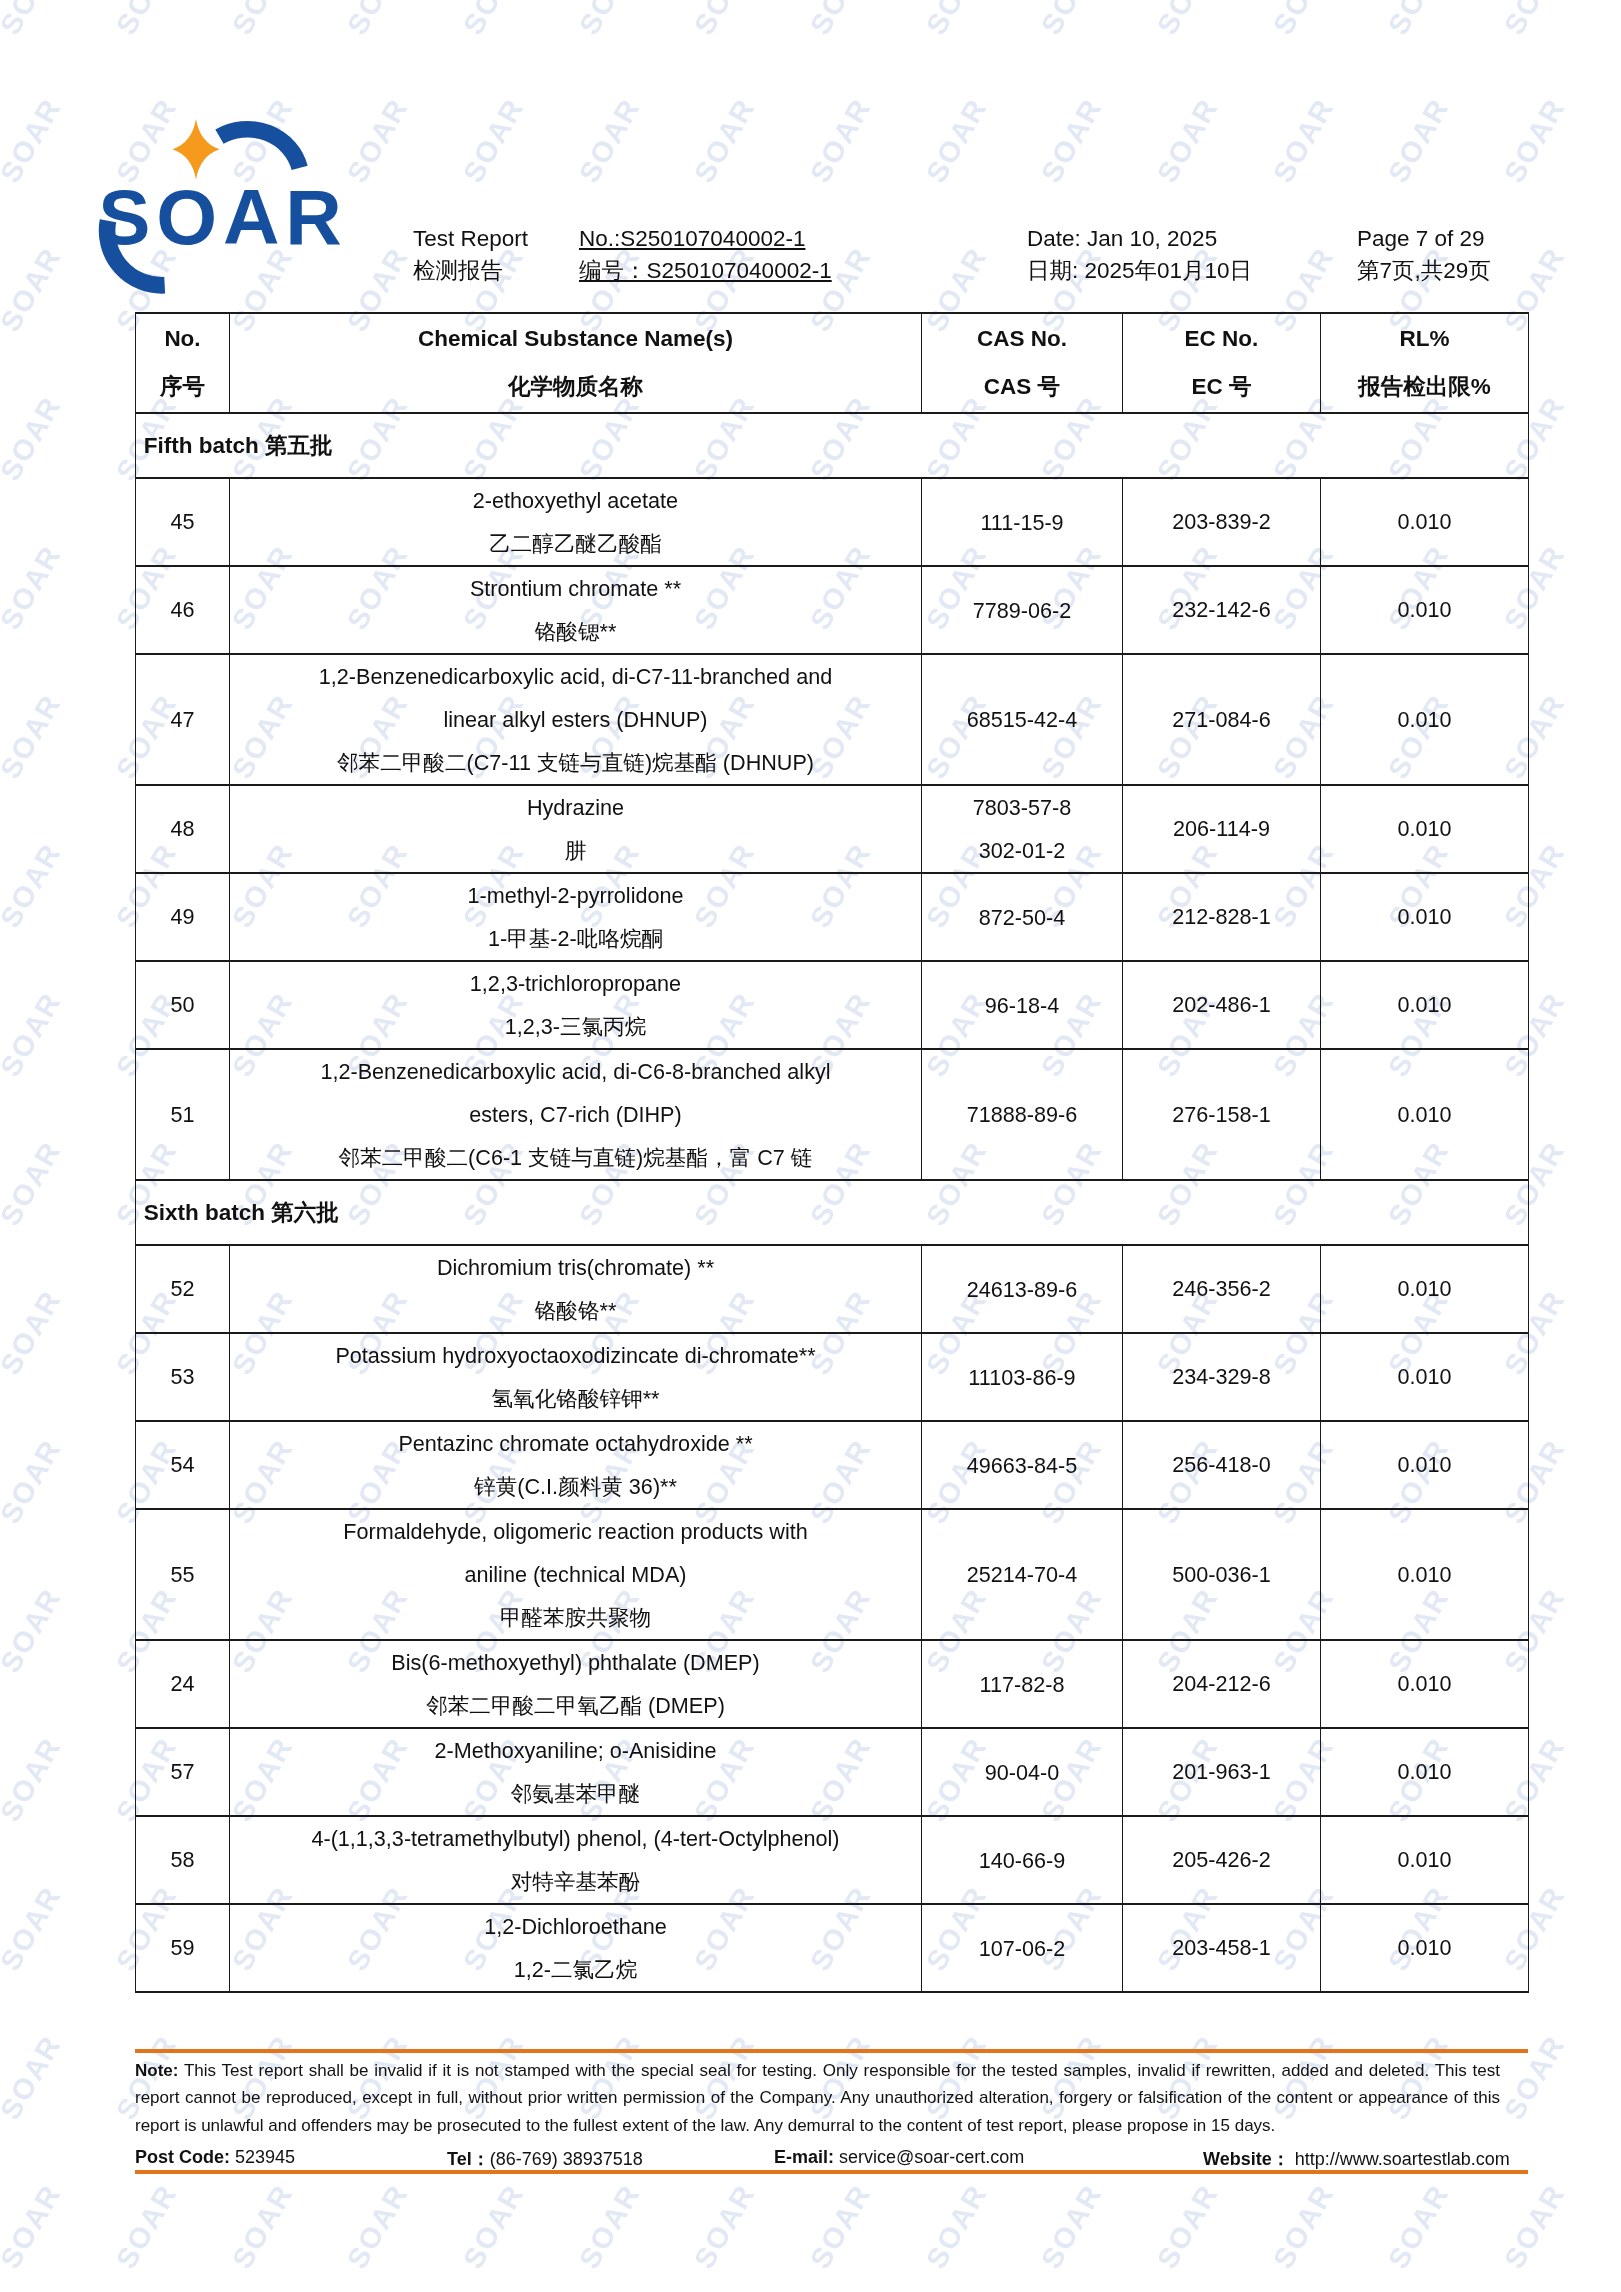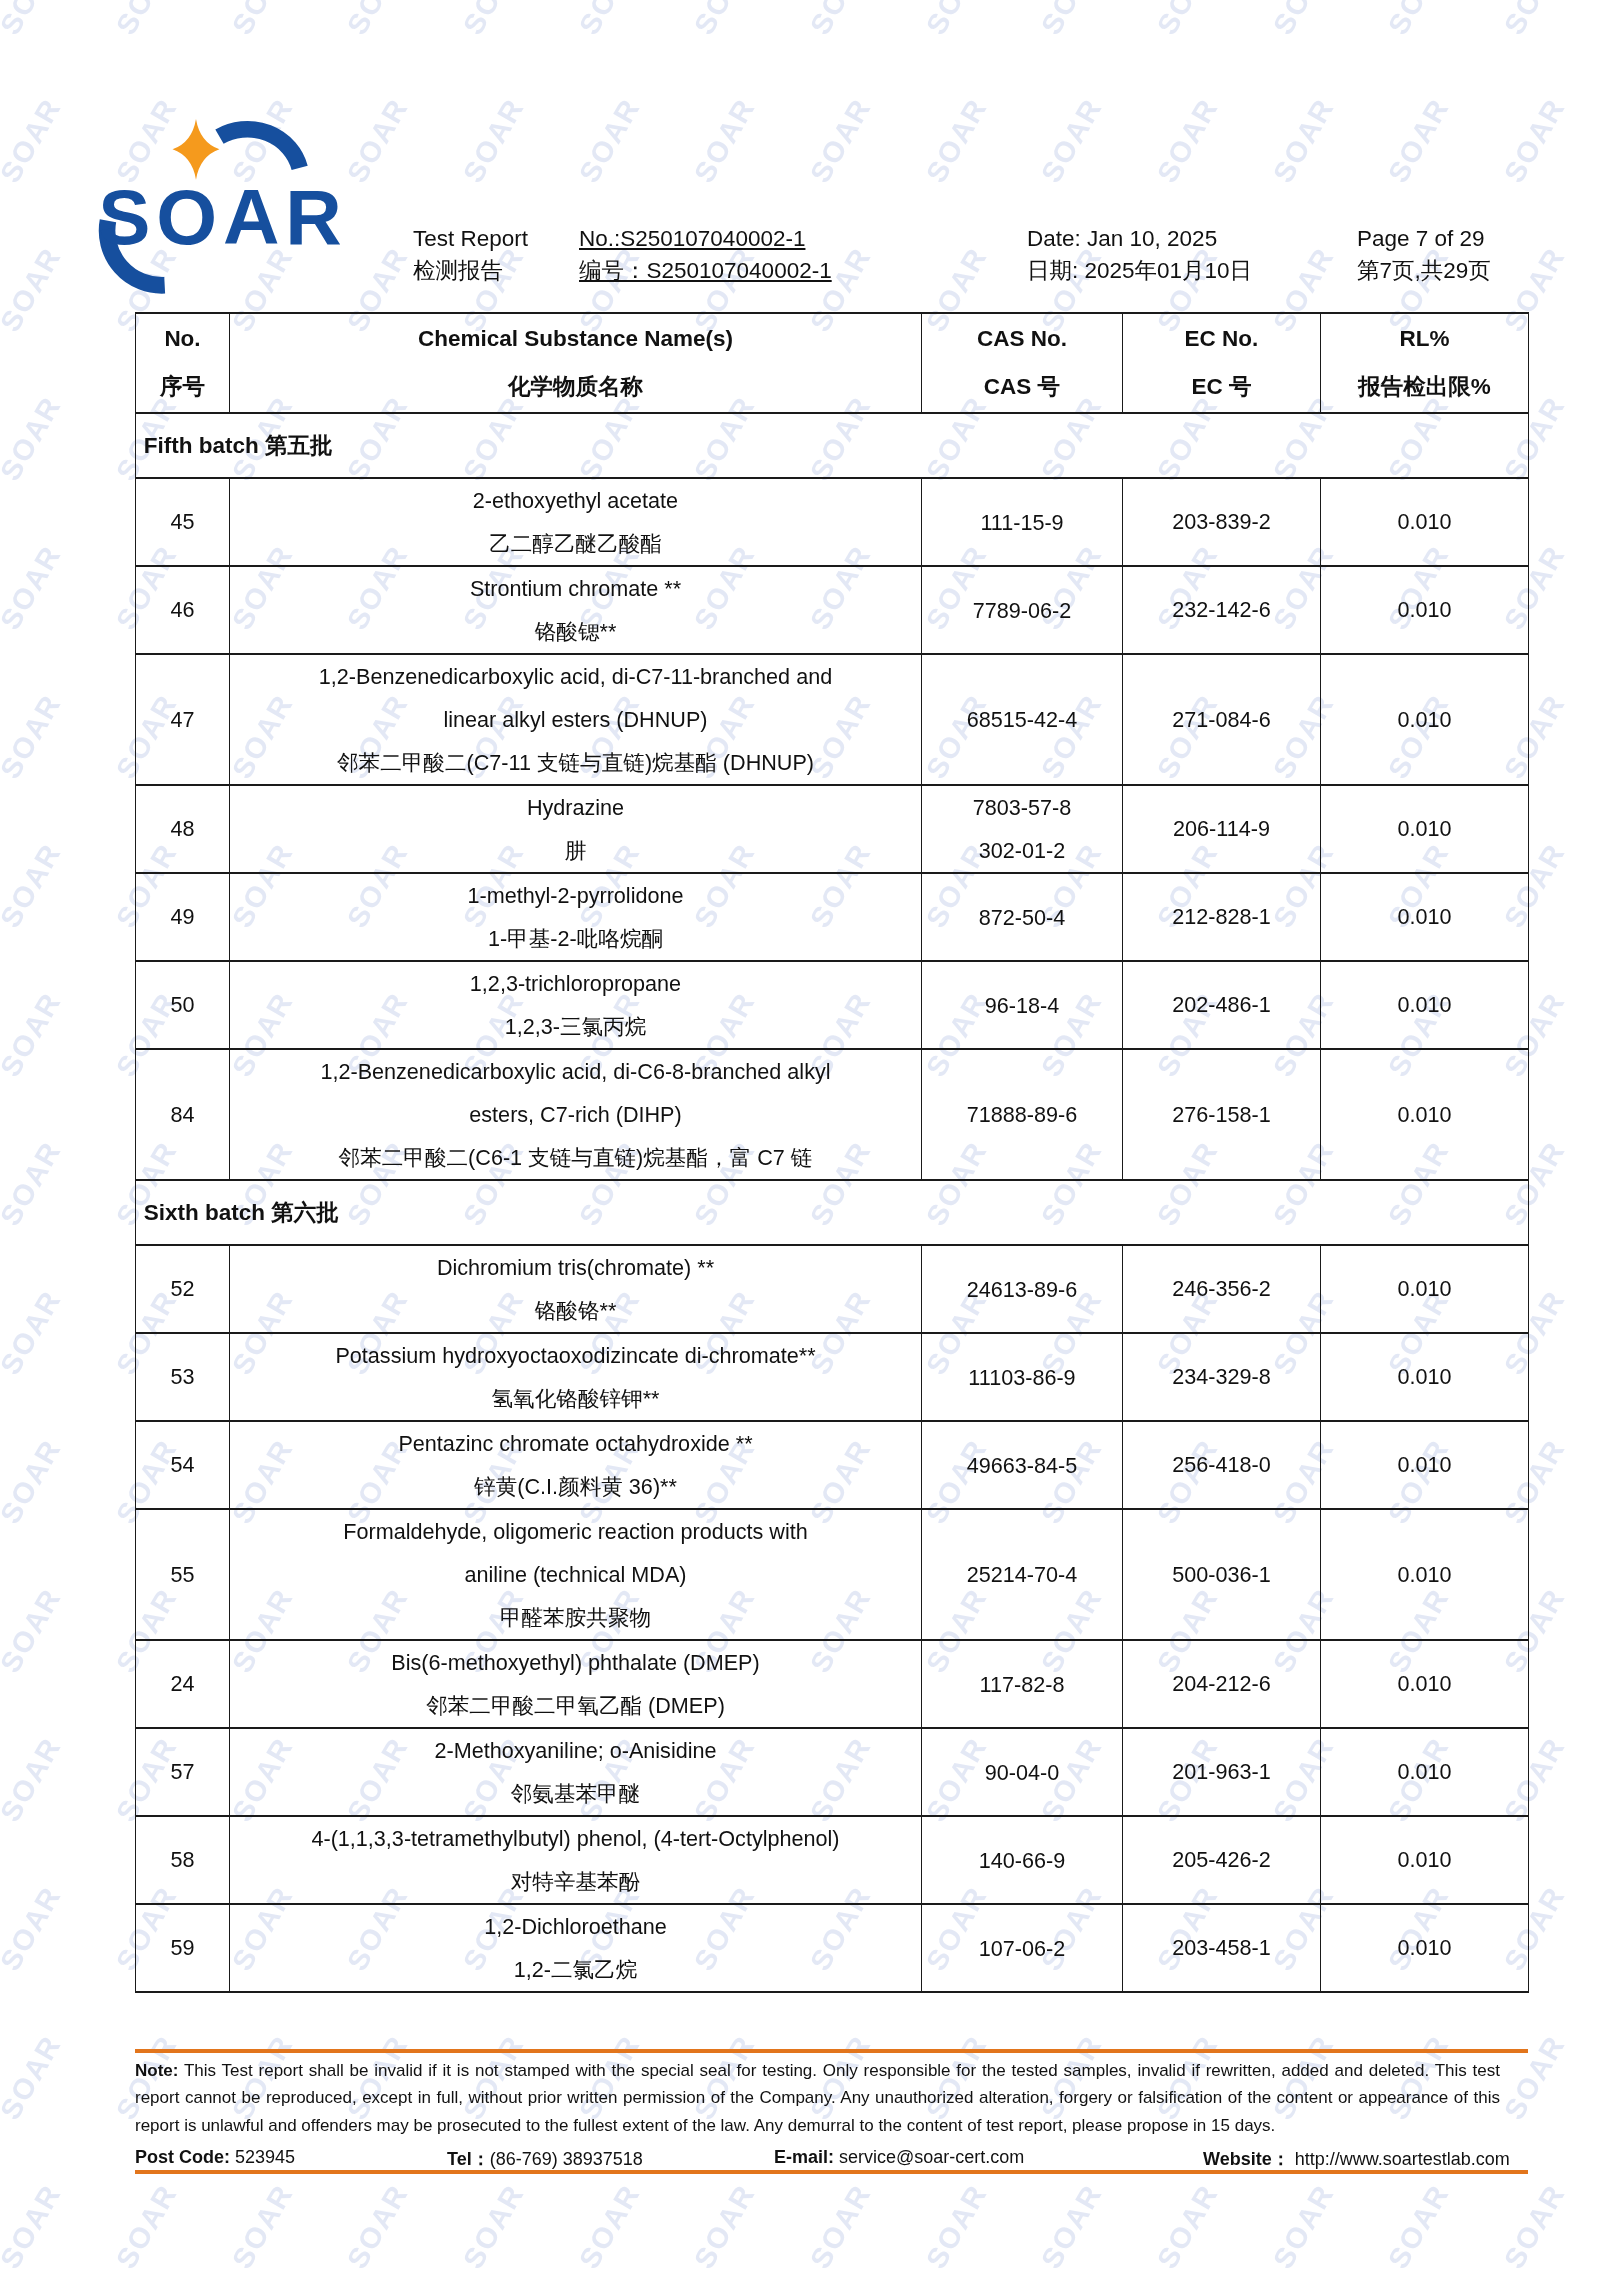--- a/index.html
+++ b/index.html
@@ -455,21 +455,21 @@
               <div class="ln">1,2,3-trichloropropane</div>
               <div class="ln">1,2,3-三氯丙烷</div>
             </td>
             <td>
               <div class="ln">96-18-4</div>
             </td>
             <td>202-486-1</td>
             <td>0.010</td>
           </tr>
           <tr>
-            <td>84</td>
+            <td>51</td>
             <td>
               <div class="ln">1,2-Benzenedicarboxylic acid, di-C6-8-branched alkyl</div>
               <div class="ln">esters, C7-rich (DIHP)</div>
               <div class="ln">邻苯二甲酸二(C6-1 支链与直链)烷基酯，富 C7 链</div>
             </td>
             <td>
               <div class="ln">71888-89-6</div>
             </td>
             <td>276-158-1</td>
             <td>0.010</td>

